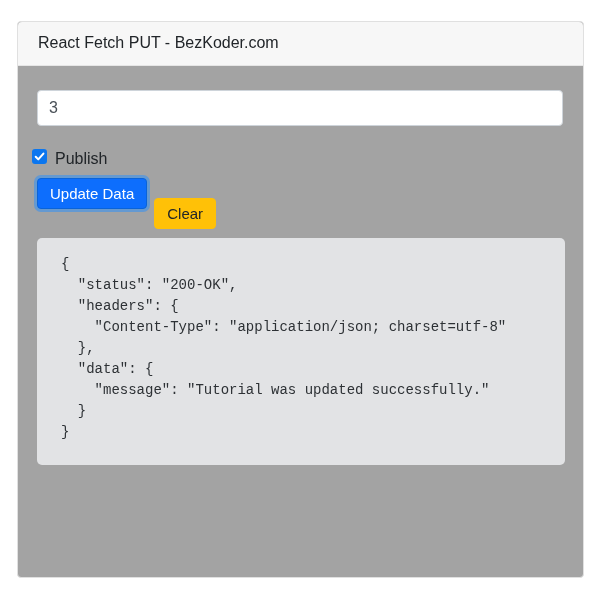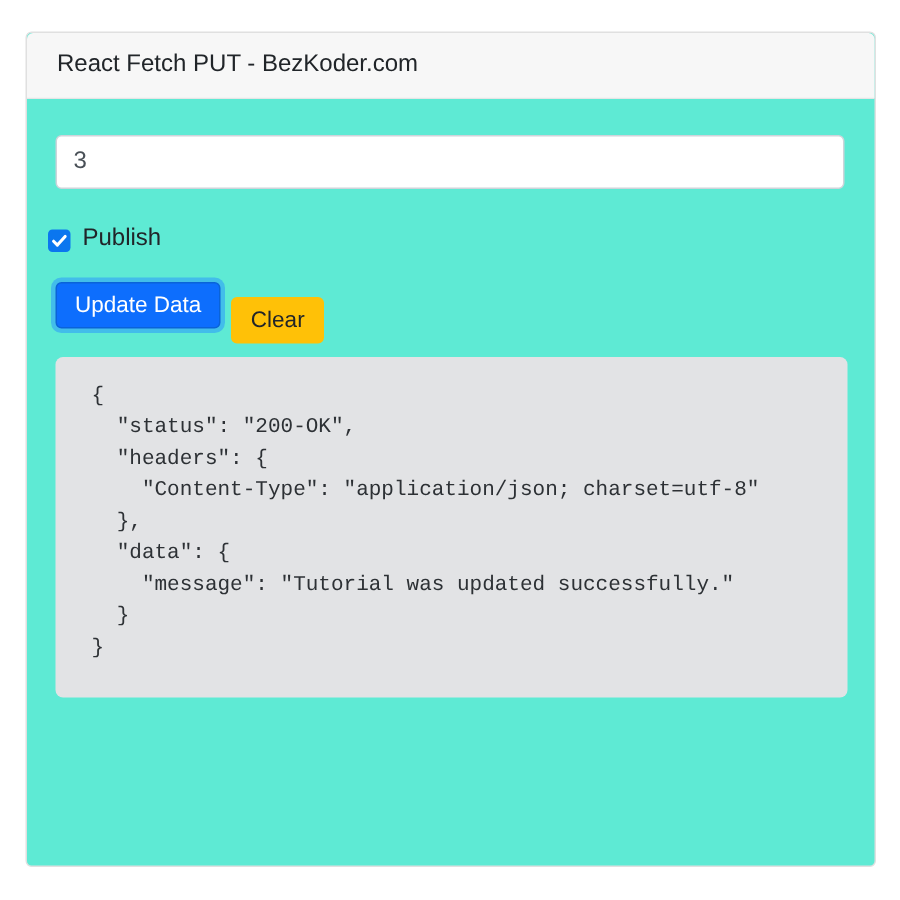--- a/index.html
+++ b/index.html
@@ -10,21 +10,21 @@
     background: #ffffff;
     font-family: "Liberation Sans", "DejaVu Sans", sans-serif;
     position: relative;
   }
   .card {
     position: absolute;
     left: 17px;
     top: 21px;
     width: 567px;
     height: 557px;
-    background: #5eead4;
+    background: #a3a3a3;
     border: 1px solid #e0e0e0;
     border-radius: 4px;
   }
   .card-header {
     height: 44px;
     background: #f7f7f7;
     border-bottom: 1px solid #e6e6e6;
     border-radius: 4px 4px 0 0;
     padding: 12px 20px;
     font-size: 16px;
@@ -44,41 +44,40 @@
     background: #ffffff;
     border: 1px solid #ced4da;
     border-radius: 4px;
     margin-bottom: 17px;
     outline: none;
   }
   .check-row {
     margin: 23px 0 10px -5px;
     height: 19px;
     display: flex;
-    align-items: flex-end;
+    align-items: flex-start;
   }
   .checkbox {
     width: 15px;
     height: 15px;
     background: #0b76ef;
     border-radius: 3px;
     display: inline-flex;
     align-items: center;
     justify-content: center;
     margin-right: 8px;
     flex: 0 0 auto;
   }
   .check-label {
     font-size: 16px;
     color: #212529;
     line-height: 19px;
   }
   .btn-row {
     display: flex;
-    align-items: center;
     gap: 7px;
   }
   .btn {
     height: 31px;
     padding: 4px 12px;
     font-size: 15px;
     font-family: inherit;
     border-radius: 4px;
     border: 1px solid transparent;
     cursor: pointer;

